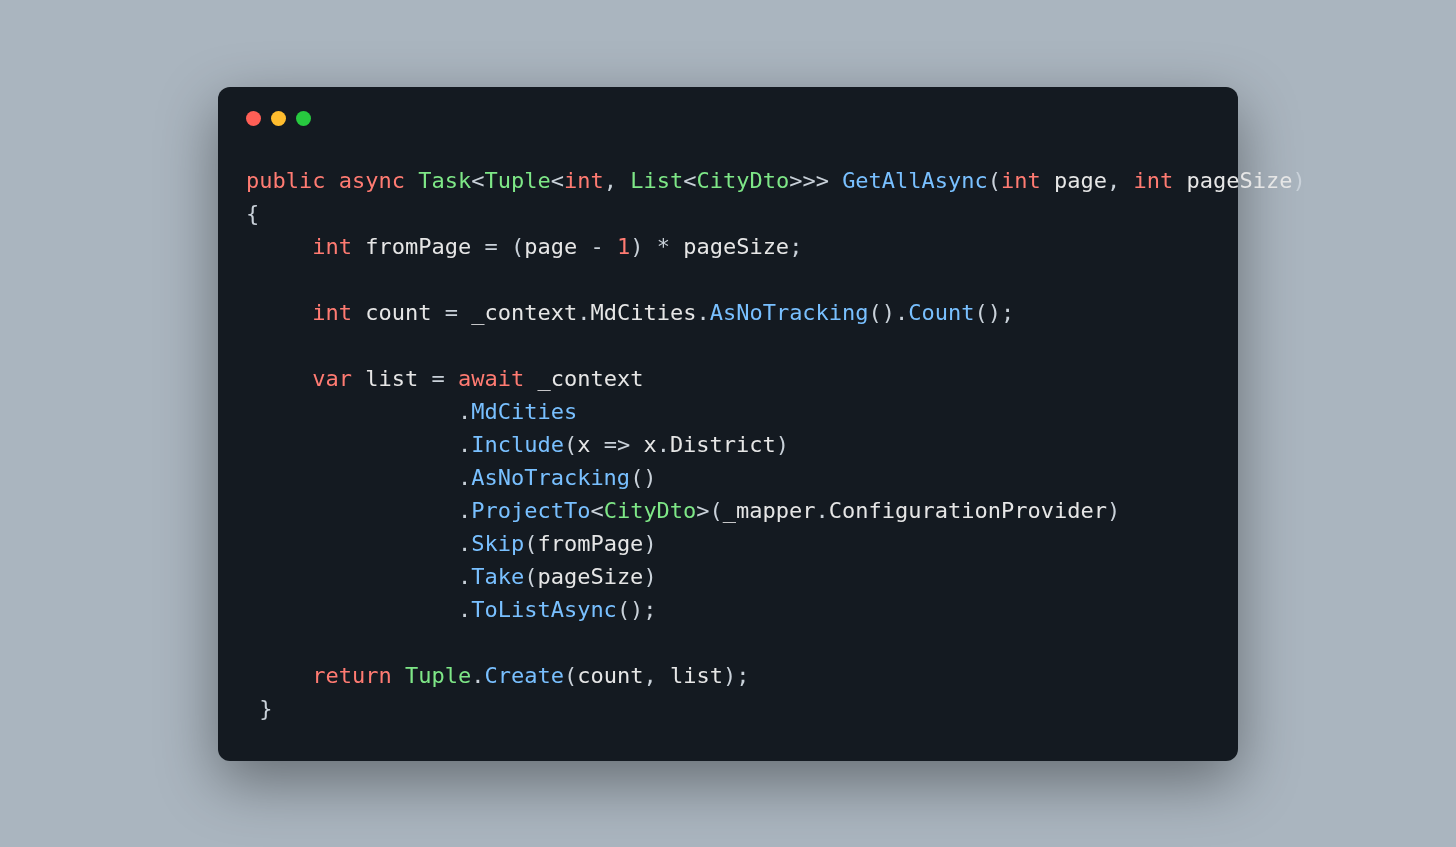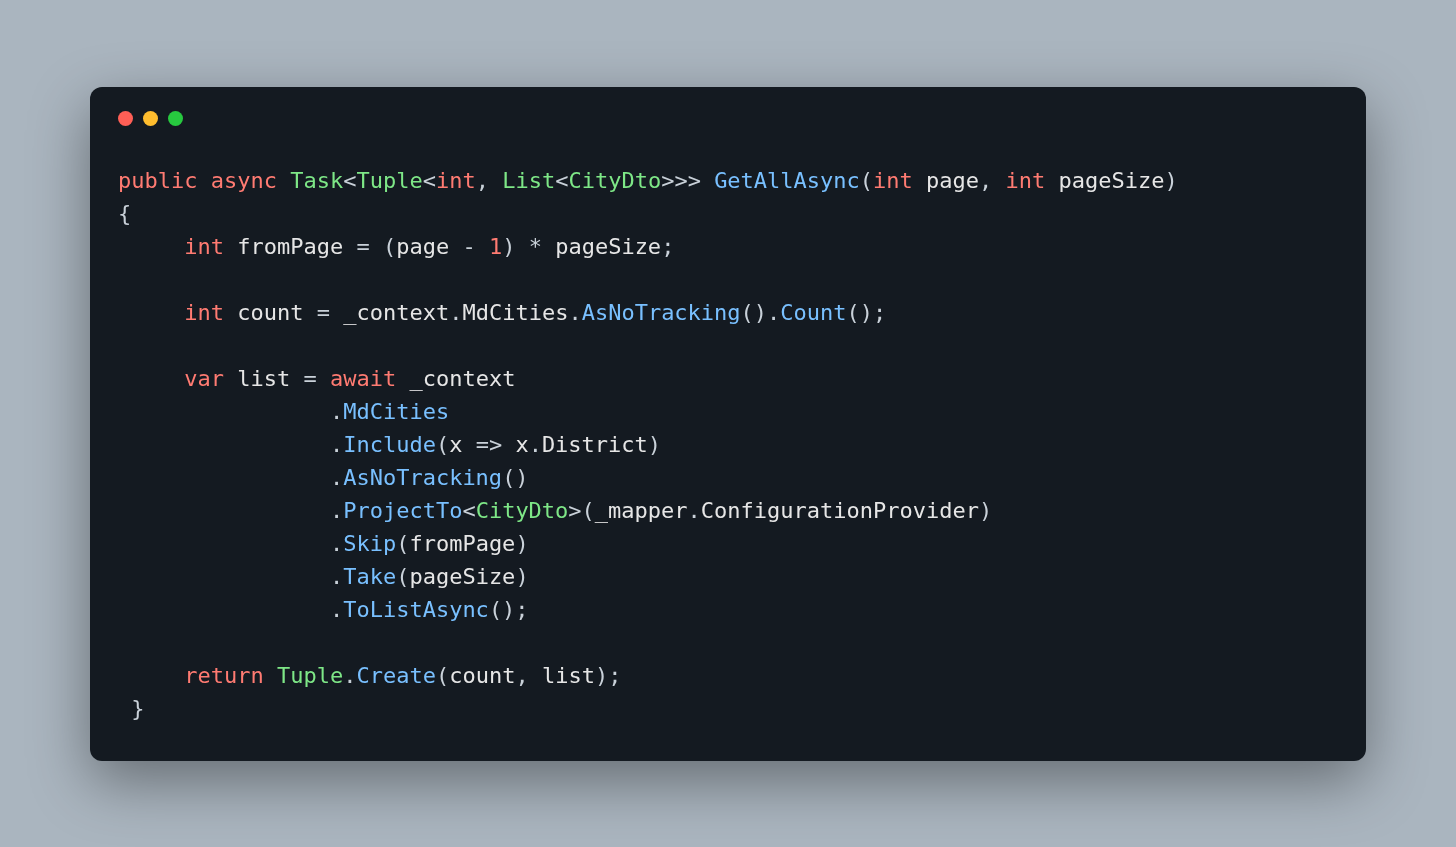--- a/index.html
+++ b/index.html
@@ -10,21 +10,21 @@
     body {
       width: 1456px;
       height: 847px;
       background: #aab5bf;
       display: flex;
       align-items: center;
       justify-content: center;
       font-family: 'Menlo', 'Monaco', 'Consolas', monospace;
     }
     .window {
-      width: 1276px;
+      width: 1020px;
       background: #141a21;
       border-radius: 12px;
       box-shadow: 0 20px 60px rgba(0,0,0,0.4);
       padding: 24px 28px 36px 28px;
     }
     .titlebar {
       display: flex;
       gap: 10px;
       margin-bottom: 38px;
     }

